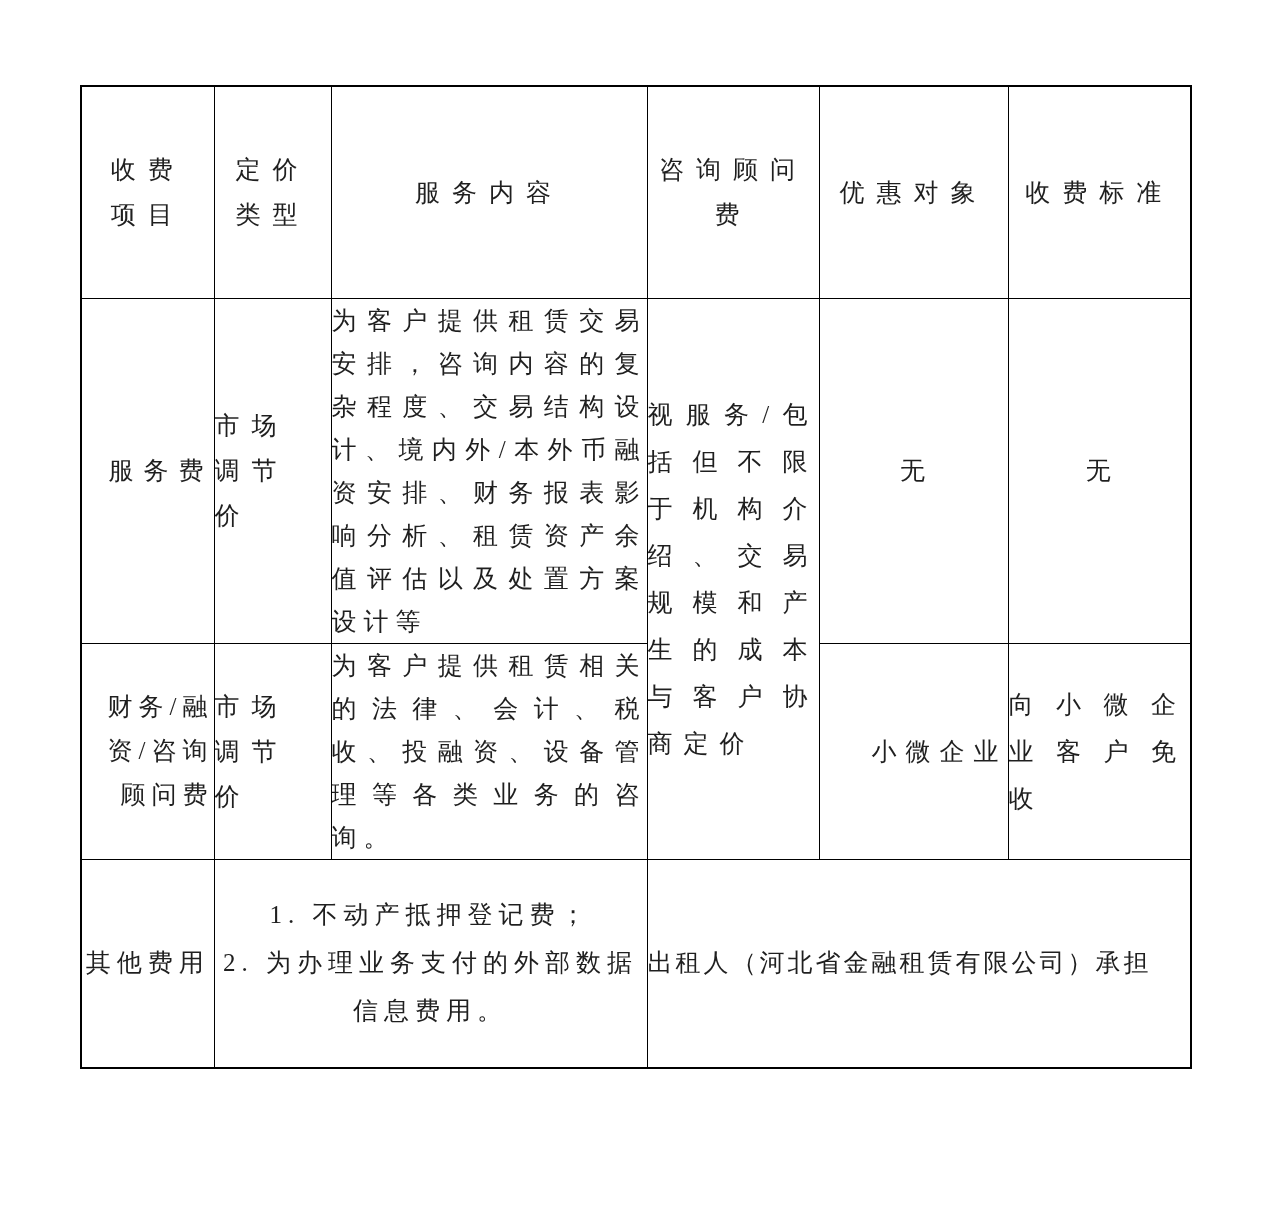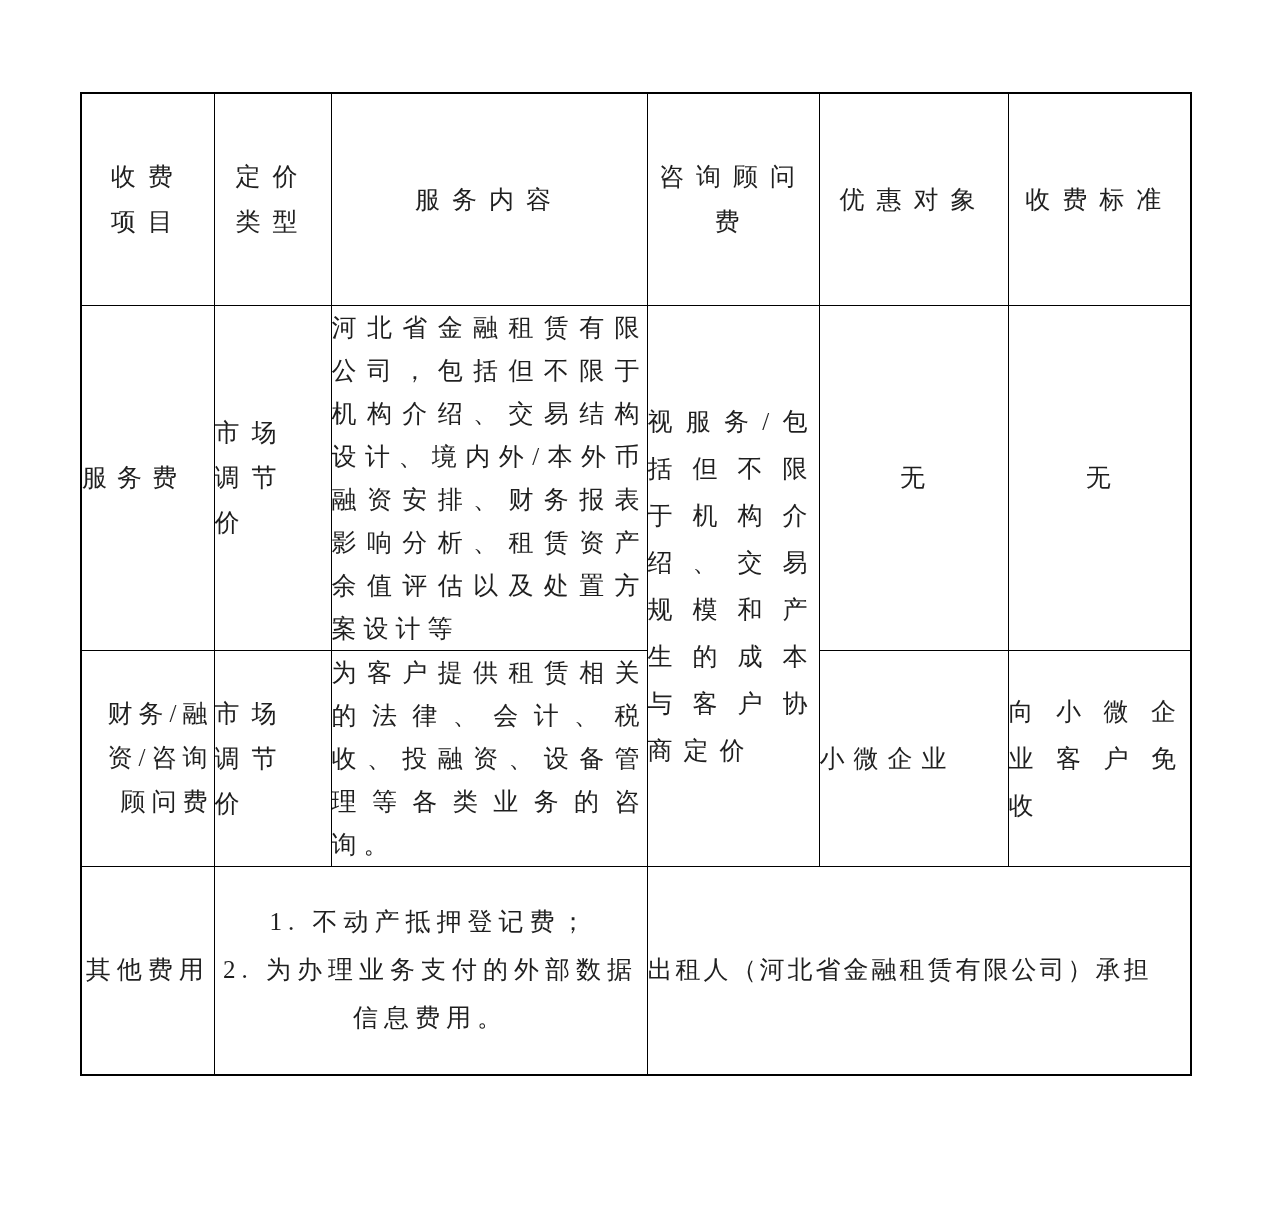--- a/index.html
+++ b/index.html
@@ -12,21 +12,21 @@
     width: 1269px;
     height: 1205px;
     background: #ffffff;
     font-family: "Liberation Serif", "DejaVu Serif", serif;
     color: #1f1f1f;
     overflow: hidden;
   }
   table.fee-table {
     position: absolute;
     left: 80px;
-    top: 92px;
+    top: 85px;
     width: 1110px;
     border-collapse: collapse;
     table-layout: fixed;
     border: 2px solid #000000;
   }
   .fee-table th, .fee-table td {
     border: 1px solid #000000;
     vertical-align: middle;
     font-weight: normal;
     font-size: 25px;
@@ -40,21 +40,21 @@
   tr.r3 { height: 209px; }
   .pre { white-space: pre-line; }
 
   .head-cell {
     letter-spacing: 12px;
     line-height: 45px;
     text-align: center;
   }
   .item-cell {
     letter-spacing: 10px;
-    text-align: left;
+    text-align: right;
   }
   .item-fin {
     letter-spacing: 6px;
     line-height: 44px;
     padding: 0 14px;
     text-align: right;
     word-break: break-all;
   }
   .item-other {
     letter-spacing: 6px;
@@ -80,21 +80,21 @@
     text-align: justify;
     letter-spacing: 11px;
     line-height: 47px;
     padding: 0 12px;
   }
   .plain-center {
     text-align: center;
     letter-spacing: 2px;
   }
   .smallbiz-cell {
-    text-align: left;
+    text-align: right;
     letter-spacing: 9px;
   }
   .policy2-cell {
     text-align: justify;
     letter-spacing: 14px;
     line-height: 47px;
     padding: 0 12px;
   }
   .other-cell {
     text-align: center;
@@ -134,21 +134,21 @@
         <th class="head-cell">优惠对象</th>
         <th class="head-cell">收费标准</th>
       </tr>
     </thead>
     <tbody>
       <tr class="r1">
         <td class="item-cell">服务费</td>
         <td class="pricing-cell">市场
 调节
 价</td>
-        <td class="para">河北省金融租赁有限公司，包括但不限于机构介绍、交易结构设计、境内外/本外币融资安排、财务报表影响分析、租赁资产余值评估以及处置方案设计等</td>
+        <td class="para">为客户提供租赁交易安排，咨询内容的复杂程度、交易结构设计、境内外/本外币融资安排、财务报表影响分析、租赁资产余值评估以及处置方案设计等</td>
         <td class="standard-cell" rowspan="2">视服务/包括但不限于机构介绍、交易规模和产生的成本与客户协商定价</td>
         <td class="plain-center">无</td>
         <td class="plain-center">无</td>
       </tr>
       <tr class="r2">
         <td class="item-fin">财务/融资/咨询顾问费</td>
         <td class="pricing-cell">市场
 调节
 价</td>
         <td class="para">为客户提供租赁相关的法律、会计、税收、投融资、设备管理等各类业务的咨询。</td>

